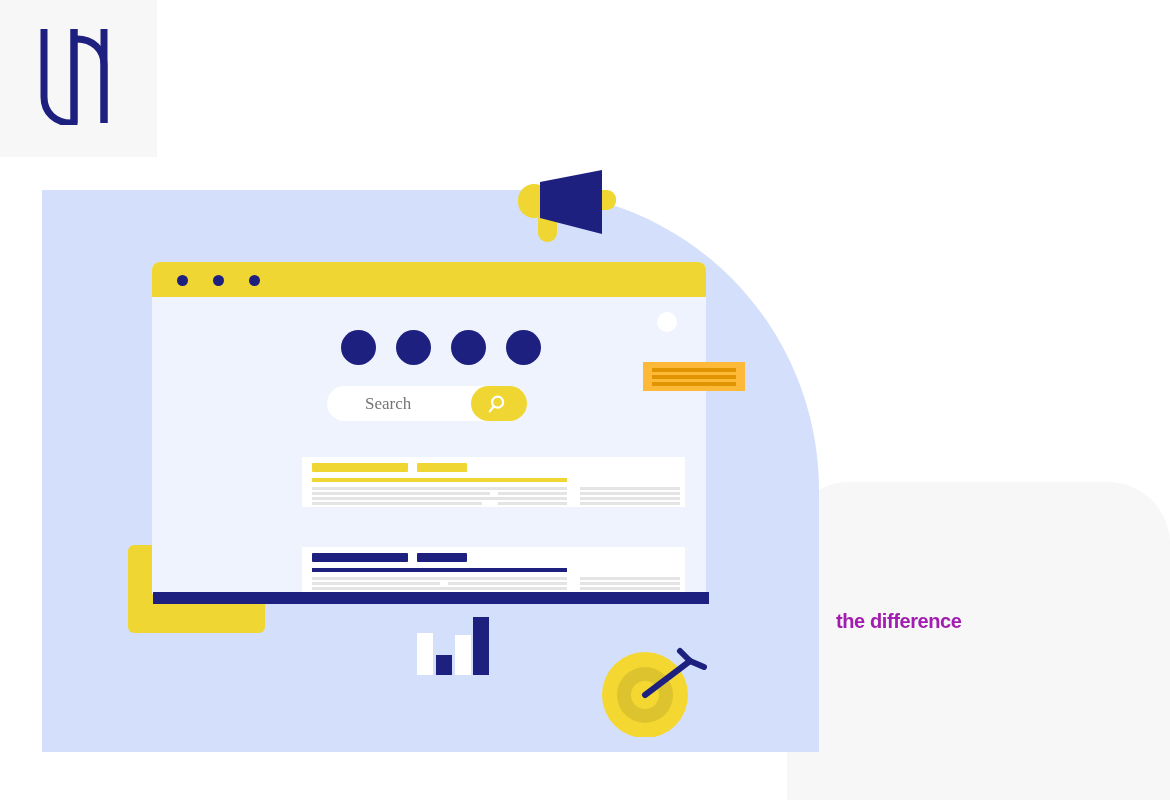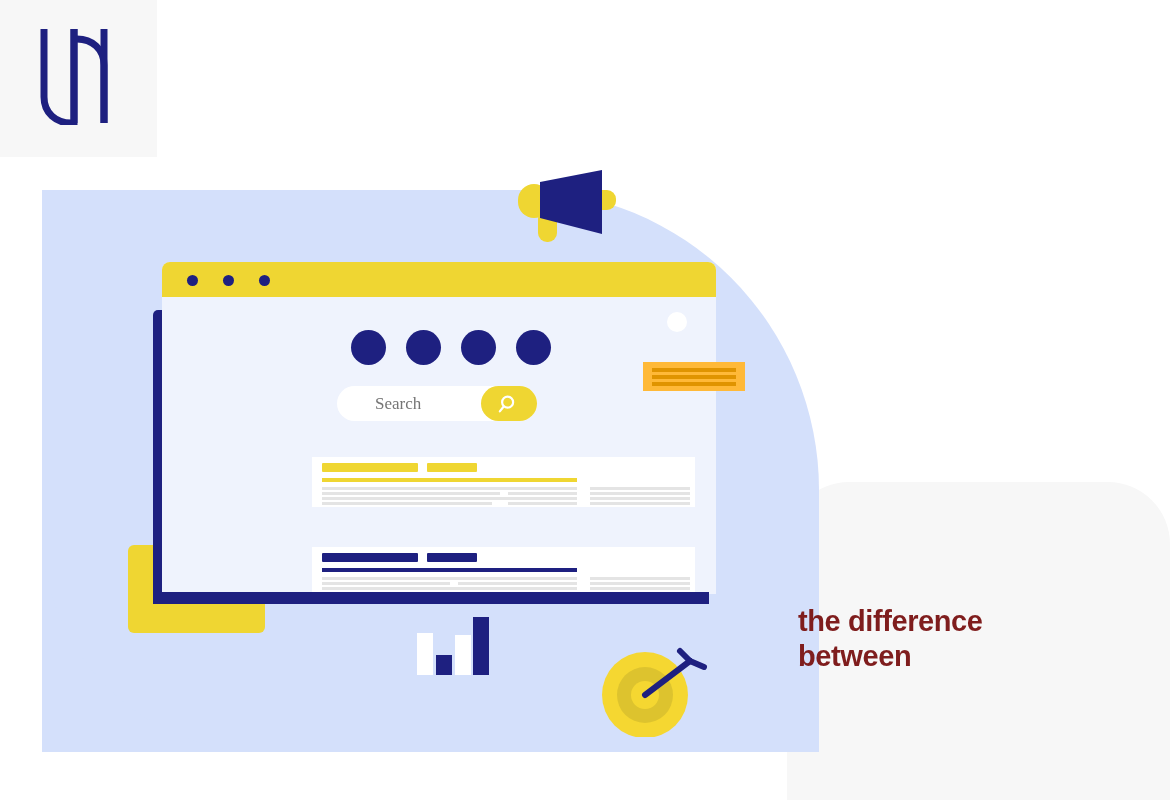--- a/index.html
+++ b/index.html
@@ -84,21 +84,21 @@
   #monitor-bottom-bar {
     position: absolute;
     left: 153px; top: 592px;
     width: 556px; height: 12px;
     background: #1e2080;
   }
 
   
   #browser-window {
     position: absolute;
-    left: 162px; top: 262px;
+    left: 152px; top: 262px;
     width: 554px; height: 332px;
     background: #eff3fd;
     border-top-left-radius: 8px;
     border-top-right-radius: 8px;
     overflow: hidden;
   }
   #browser-titlebar {
     position: absolute;
     left: 0; top: 0;
     width: 100%; height: 35px;
@@ -210,28 +210,28 @@
   .chart-bar { position: absolute; bottom: 0; width: 16px; }
   .chart-bar.white { background: #ffffff; }
   .chart-bar.navy  { background: #1e2080; }
 
   
   #target { position: absolute; left: 600px; top: 645px; width: 110px; height: 92px; }
 
   
   #headline {
     position: absolute;
-    left: 798px; top: 604px;
+    left: 836px; top: 604px;
     width: 300px;
     font-family: "Liberation Sans", sans-serif;
     font-weight: bold;
-    font-size: 29px;
+    font-size: 20px;
     line-height: 35px;
     letter-spacing: -0.4px;
-    color: #7f1d1d;
+    color: #a21caf;
   }
   #headline .hl-line { display: block; }
 </style>
 </head>
 <body>
 
 <div id="stage">
 
   <div id="right-panel"></div>
 
@@ -339,16 +339,15 @@
     <svg id="logo-mark" viewBox="0 0 78 98">
       <path d="M6 2 L6 70 C6 86 18 96 33 96 C34 96 35 96 36 96 L36 2" fill="none" stroke="#1e2080" stroke-width="7"></path>
       <path d="M36 2 L36 96" fill="none" stroke="#1e2080" stroke-width="7"></path>
       <path d="M66 96 L66 38 C66 22 54 12 39 12 C38 12 37 12 36 12" fill="none" stroke="#1e2080" stroke-width="7"></path>
       <path d="M66 2 L66 96" fill="none" stroke="#1e2080" stroke-width="7"></path>
     </svg>
   </div>
 
   <div id="headline">
     <span class="hl-line">the difference</span>
-    <span class="hl-line">between</span>
   </div>
 
 </div>
 
 </body></html>

